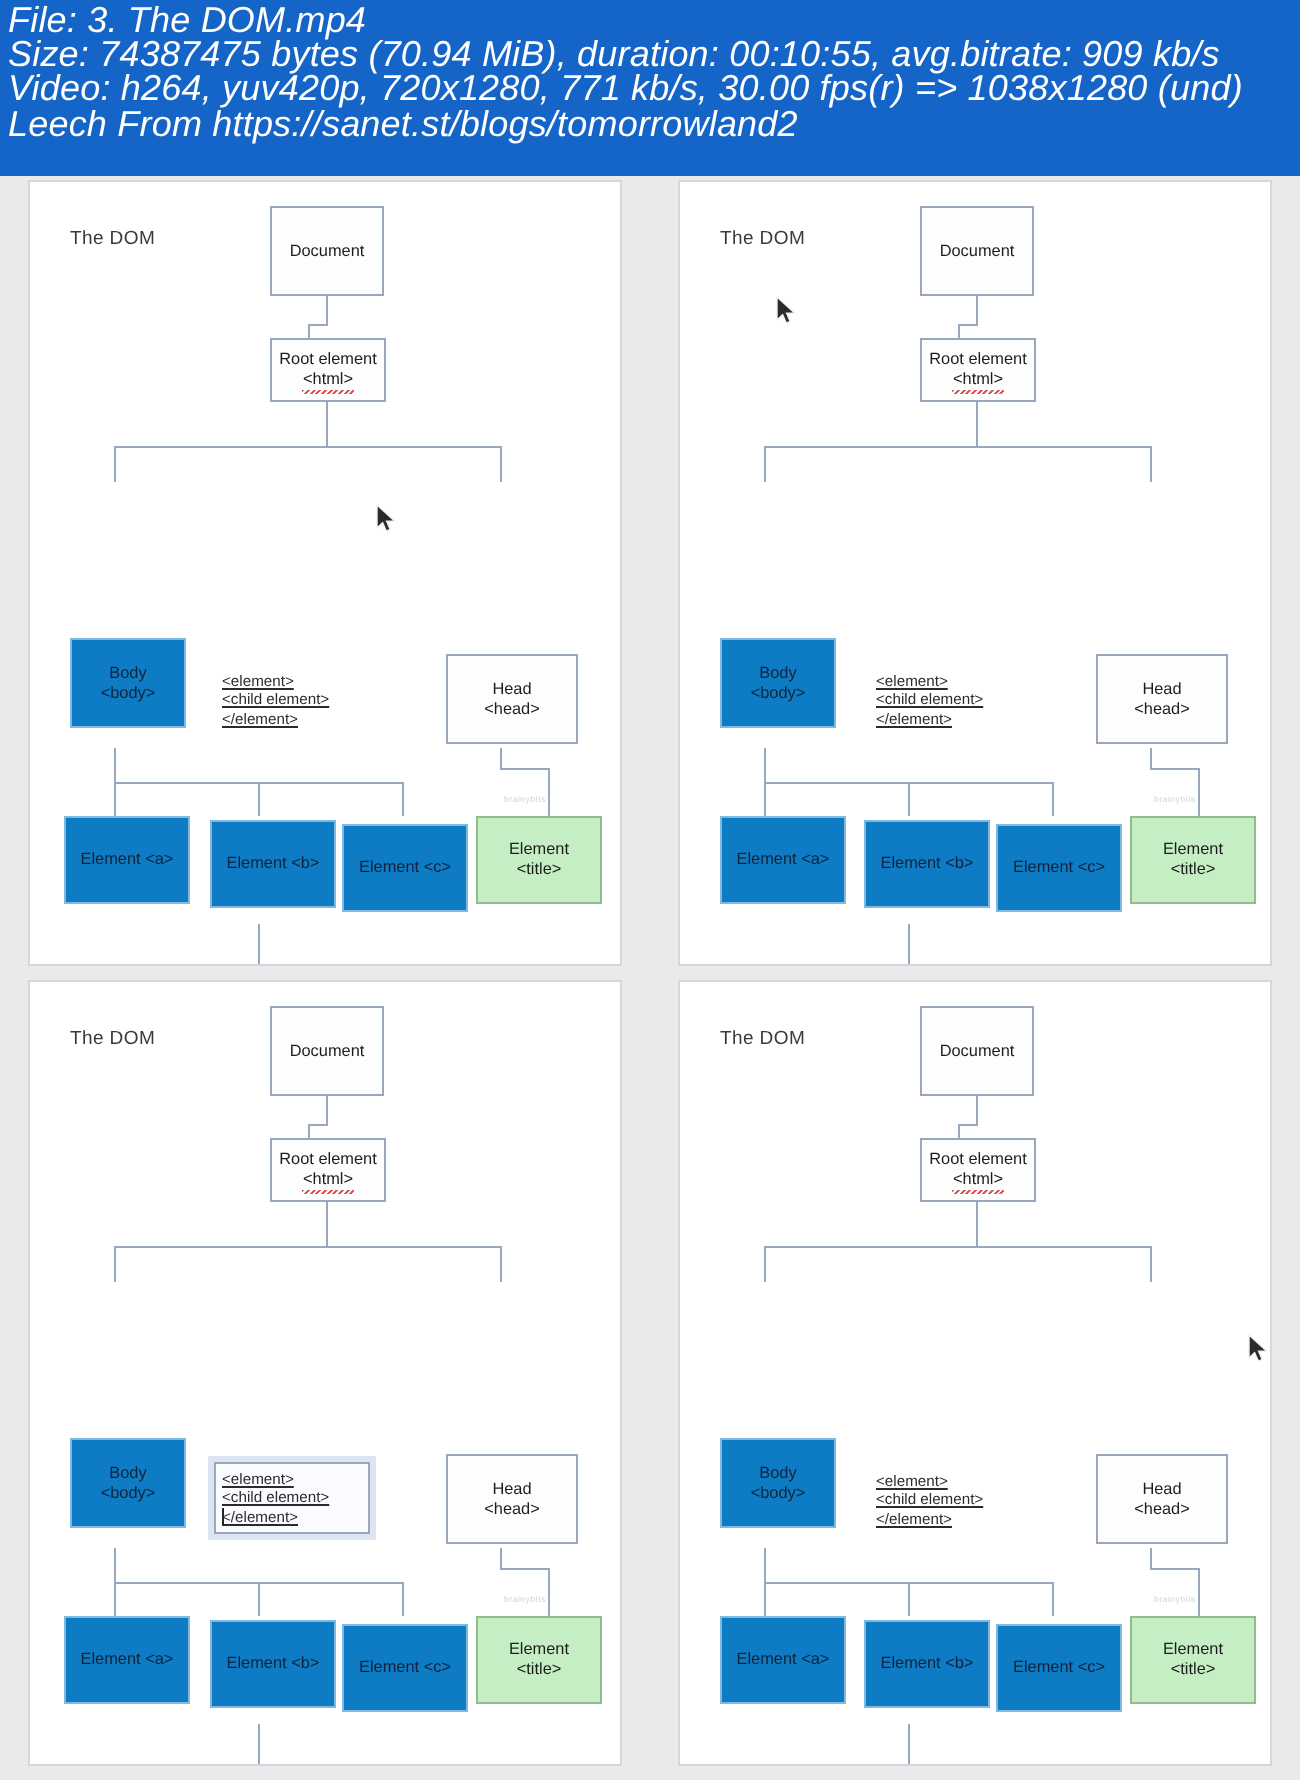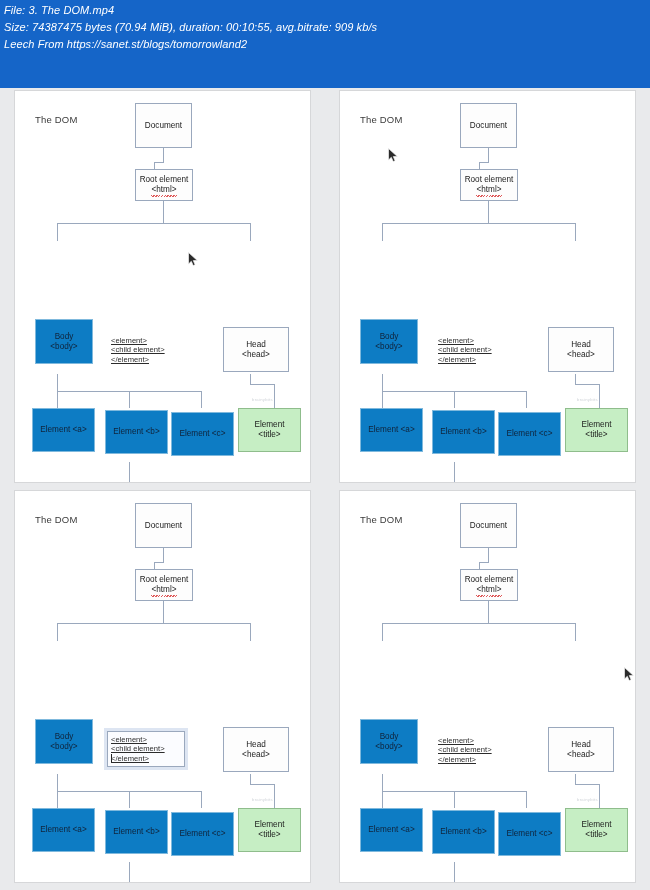--- a/index.html
+++ b/index.html
@@ -17,21 +17,21 @@
 
   
   #media-header {
     position: absolute;
     left: 0; top: 0;
     width: 650px;
     height: 88px;
     background: #1565c8;
     color: #ffffff;
     font-style: italic;
-    font-size: 11px;
+    font-size: 18px;
     line-height: 17.2px;
     padding: 2px 0 0 4px;
     white-space: nowrap;
     letter-spacing: 0.1px;
   }
   #media-header div { height: 17.2px; }
 
   
   #panel-grid {
     position: absolute;
@@ -163,20 +163,21 @@
     z-index: 20;
     pointer-events: none;
   }
 </style>
 </head>
 <body>
 
 <div id="media-header">
   <div>File: 3. The DOM.mp4</div>
   <div>Size: 74387475 bytes (70.94 MiB), duration: 00:10:55, avg.bitrate: 909 kb/s</div>
+  <div>Video: h264, yuv420p, 720x1280, 771 kb/s, 30.00 fps(r) =&gt; 1038x1280 (und)</div>
   <div>Leech From https://sanet.st/blogs/tomorrowland2</div>
 </div>
 
 <div id="panel-grid">
 
   <div class="dom-panel" id="panel-0">
     <div class="panel-inner">
       <div class="diagram-title">The DOM</div>
 
       <div class="ln-v" style="left:148px; top:57px;  height:14px;"></div>

